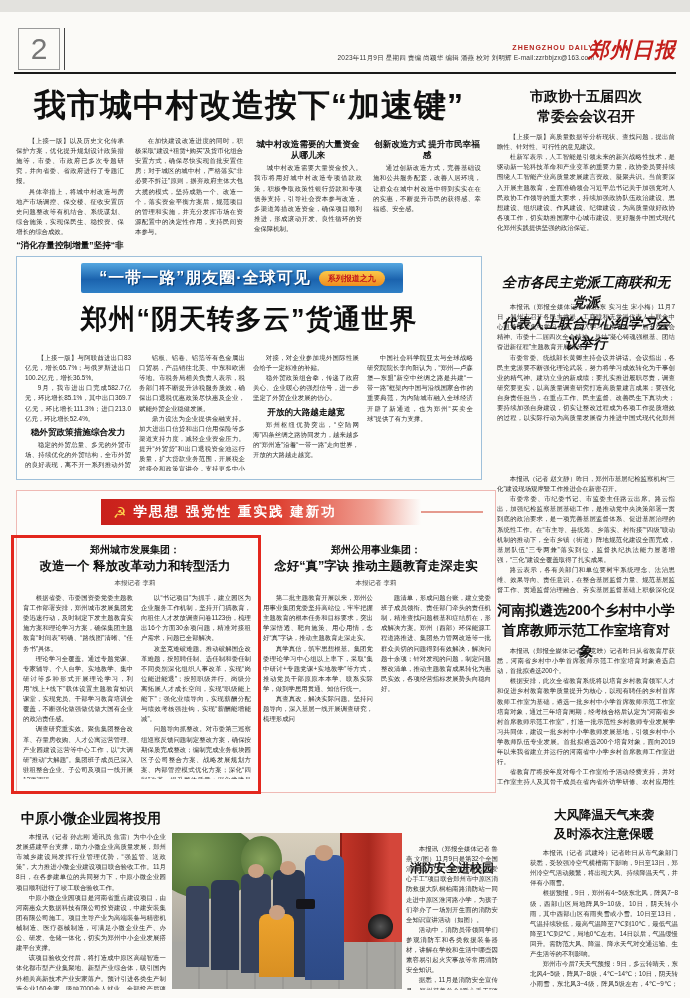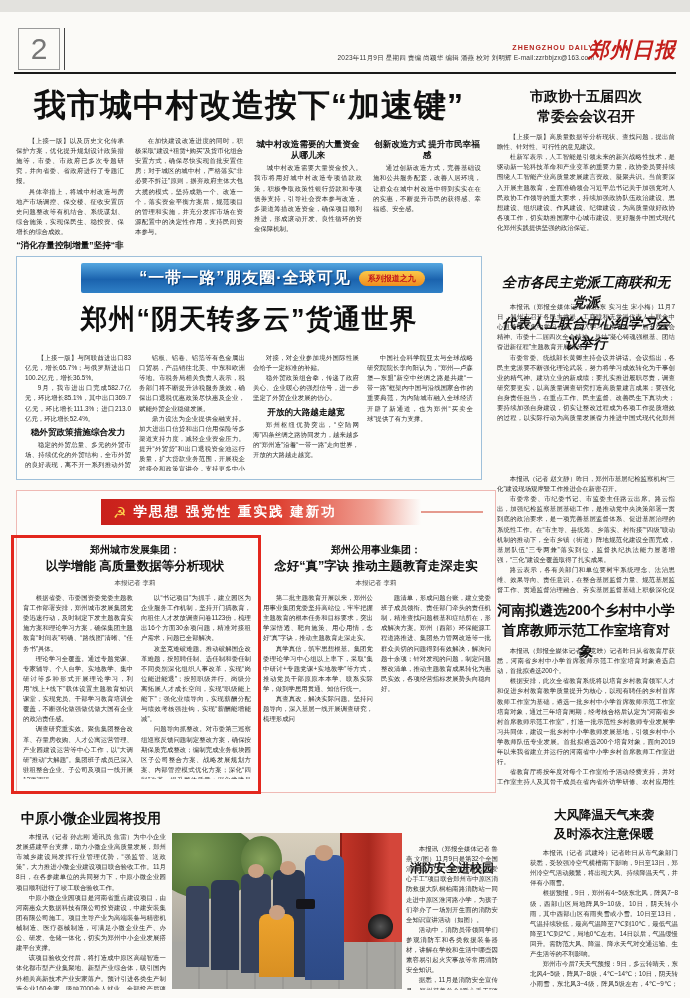--- a/index.html
+++ b/index.html
@@ -20,21 +20,21 @@
   .para{text-indent:2em;}
   .sub{font-weight:bold;font-size:8.6px;line-height:1.3;text-align:center;text-indent:0;margin:3px 0 2px;color:#111;}
   .h-center{position:absolute;text-align:center;font-weight:900;color:#101010;white-space:pre-line;}
   .byline{position:absolute;text-align:center;font-size:6.5px;color:#444;}
   .kicker{position:absolute;text-align:center;font-size:10px;font-weight:700;color:#111;}
   
   .lead-headline{left:16px;top:84px;width:466px;font-size:32px;letter-spacing:1px;}
   
   .belt-box{position:absolute;left:16px;top:256px;width:464px;height:222px;border:1px solid #9fc0da;background:#fdfdfb;}
   .belt-banner{position:absolute;left:64px;top:6px;width:322px;height:30px;display:flex;align-items:center;justify-content:center;gap:8px;
-               background:linear-gradient(180deg,#55a7e0 0%,#1b63ae 55%,#2f80c6 100%);border-radius:2px;padding-left:40px;}
+               background:linear-gradient(180deg,#55a7e0 0%,#1b63ae 55%,#2f80c6 100%);border-radius:2px;}
   .belt-banner-text{color:#fff;font-size:16px;font-weight:900;letter-spacing:1px;text-shadow:1px 1px 1px #0a3a6e;}
   .belt-badge{background:linear-gradient(180deg,#fbc94a,#f08c1e);color:#c3161c;font-size:8px;font-weight:700;
               padding:2px 9px;border-radius:10px;white-space:nowrap;}
   .belt-headline{left:0;top:44px;width:464px;font-size:27px;letter-spacing:1px;position:absolute;text-align:center;font-weight:900;color:#0e0e0e;}
   
   .rr-head{left:497px;width:178px;font-size:14px;line-height:1.45;}
   .rr-body{left:497px;width:178px;}
   
   .pink-box{position:absolute;left:16px;top:490px;width:478px;height:301px;border:1px solid #efb9b4;background:#fdfcfa;}
   .red-banner{position:absolute;left:84px;top:8px;width:320px;height:26px;display:flex;align-items:center;gap:7px;padding-left:12px;box-sizing:border-box;
@@ -138,21 +138,21 @@
 
   <div class="pink-box">
     <div class="red-banner">
       <span class="emblem">☭</span>
       <span class="red-banner-text">学思想 强党性 重实践 建新功</span>
     </div>
     <div class="red-line"></div>
 
     <div class="red-note-box"></div>
     <div class="kicker" style="left:0px;top:52px;width:236px;">郑州城市发展集团：</div>
-    <div class="h-center" style="left:0px;top:67px;width:236px;font-size:12.5px;">以学增能 高质量数据等分析现状</div>
+    <div class="h-center" style="left:0px;top:67px;width:236px;font-size:12.5px;">改造一个 释放改革动力和转型活力</div>
     <div class="byline" style="left:0px;top:88px;width:236px;">本报记者 李莉</div>
     <div class="col" style="left:6px;top:102px;width:110px;height:186px;">
         <div class="para">根据省委、市委国资委党委主题教育工作部署安排，郑州城市发展集团党委迅速行动，及时制定下发主题教育实施方案和理论学习方案，确保集团主题教育“时间表”明确、“路线图”清晰、“任务书”具体。</div>
         <div class="para">理论学习全覆盖。通过专题党课、专家辅导、个人自学、实地教学、集中研讨等多种形式开展理论学习，利用“线上+线下”载体设置主题教育知识课堂，实现党员、干部学习教育培训全覆盖，不断强化做强做优做大国有企业的政治责任感。</div>
         <div class="para">调查研究重实效。聚焦集团整合改革、存量房收购、人才公寓运营管理、产业园建设运营等中心工作，以“大调研”推动“大解题”。集团班子成员已深入驻租整合企业、子公司及项目一线开展12项调研，</div>
       </div>
     <div class="col" style="left:124px;top:102px;width:110px;height:186px;">
         <div class="para">以“书记项目”为抓手，建立园区为企业服务工作机制，坚持开门搞教育，向租住人才发放调查问卷1123份，梳理出16个方面30余项问题，精准对接租户需求，问题已全部解决。</div>
         <div class="para">攻坚克难破难题。推动破解国企改革难题，按照聘任制、选任制和委任制不同类别深化组织人事改革，实现“岗位能进能退”；按照职级并行、岗级分离拓展人才成长空间，实现“职级能上能下”；强化业绩导向，实现薪酬分配与绩效考核强挂钩，实现“薪酬能增能减”。</div>
         <div class="para">问题导向抓整改。对市委第三巡察组巡察反馈问题制定整改方案，确保按期保质完成整改；编制完成业务板块园区子公司整合方案、战略发展规划方案、内部管控模式优化方案；深化“四制”改革，提升整体质量；深化党建品牌建设，以金色产业园区建设推动完成年度50亿元的目标任务。</div>

